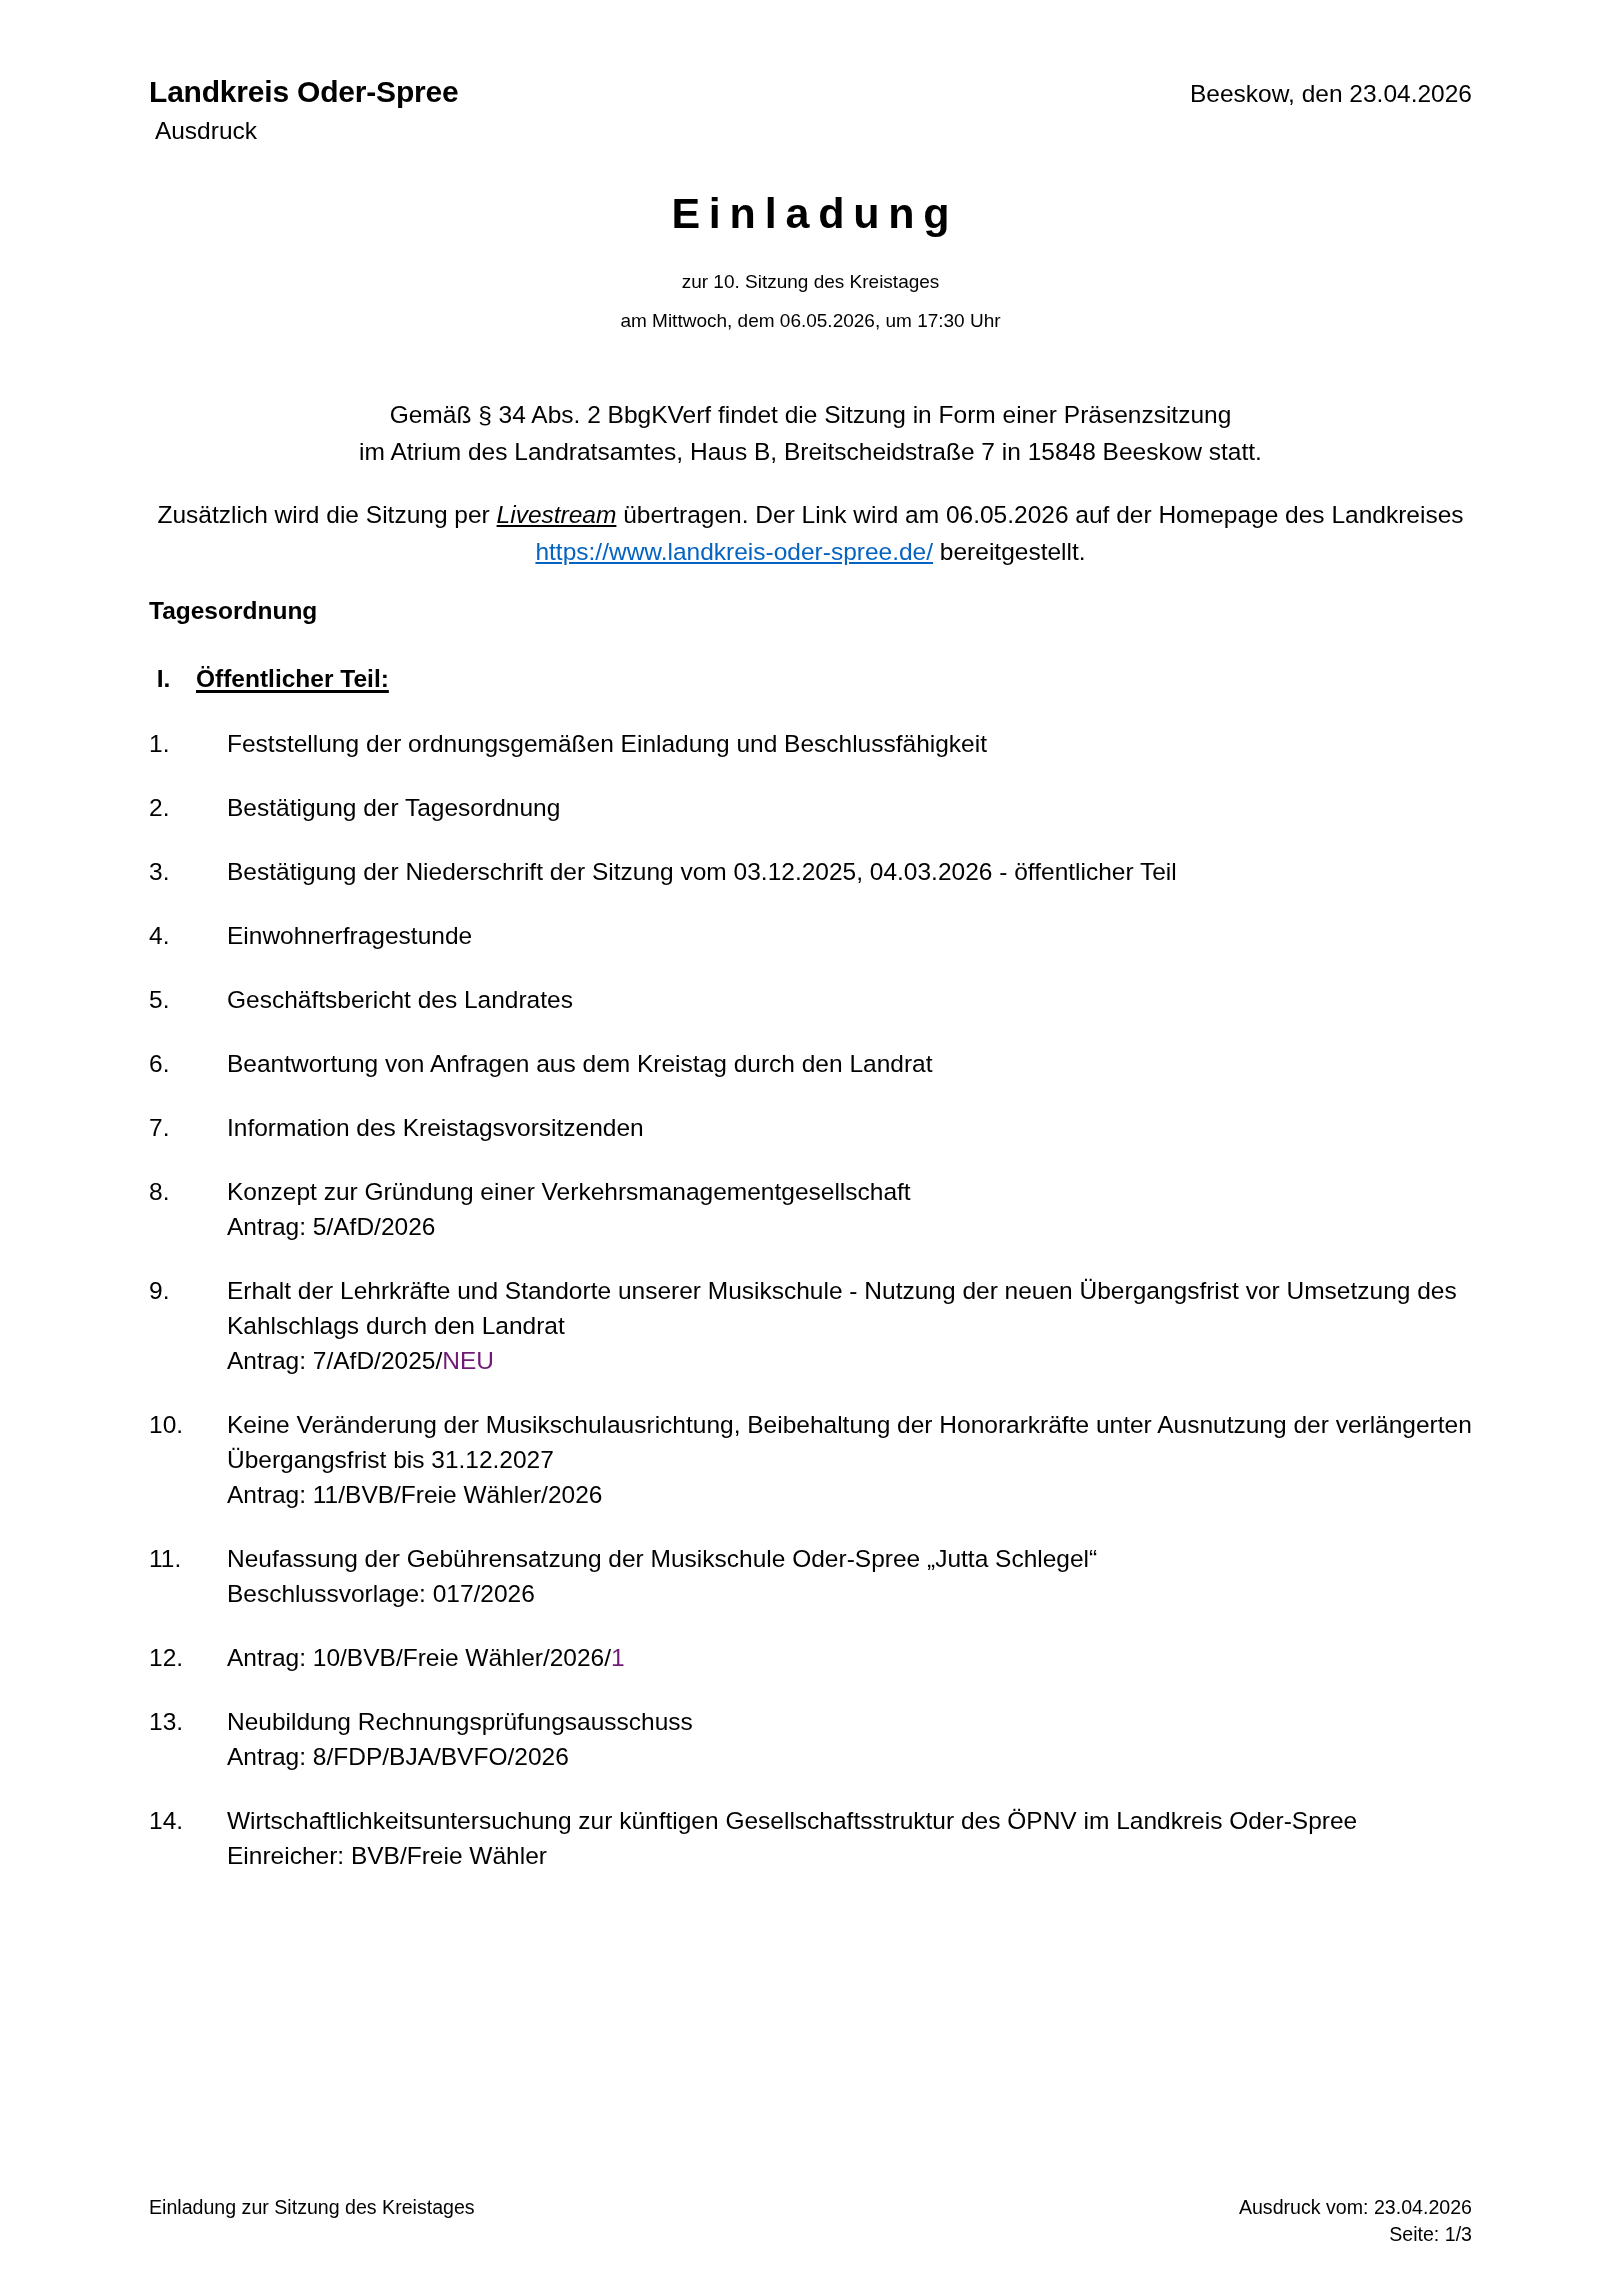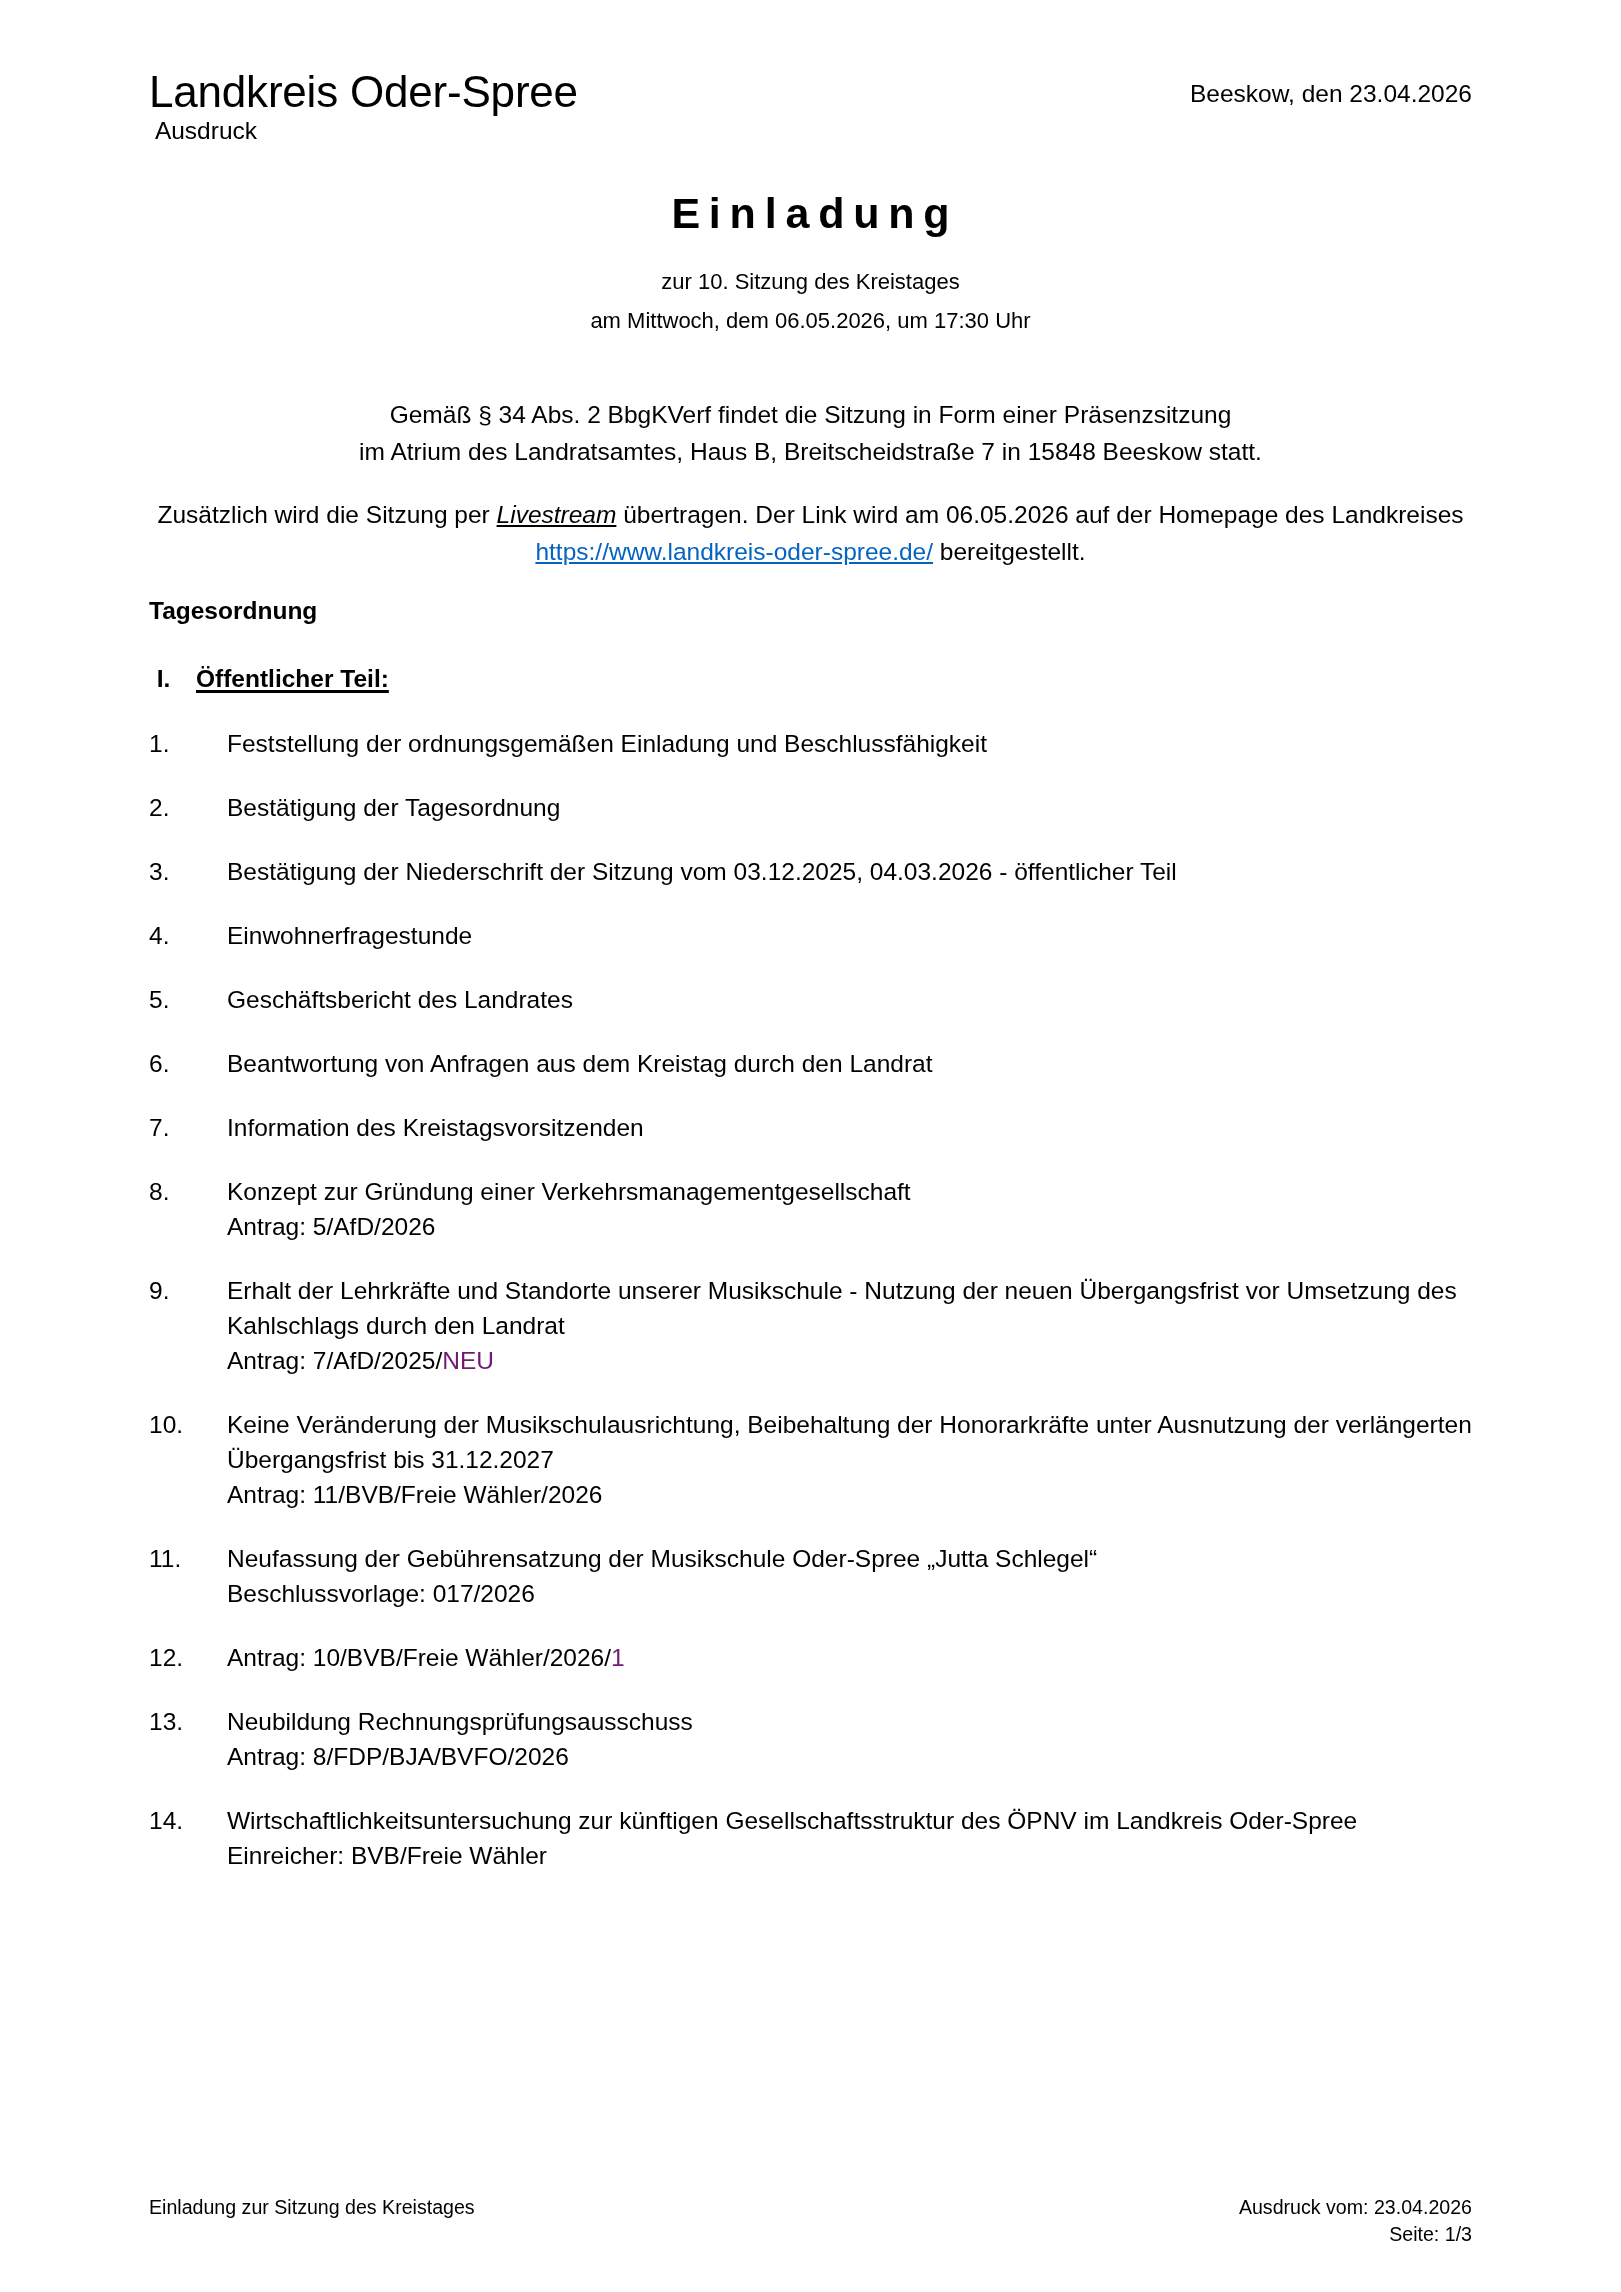--- a/index.html
+++ b/index.html
@@ -30,22 +30,22 @@
     left: 149px;
     right: 149px;
     height: 108px;
   }
   .header-left {
     position: absolute;
     left: 0;
     top: 0;
   }
   .org-title {
-    font-size: 44px;
-    font-weight: normal;
+    font-size: 30px;
+    font-weight: bold;
     letter-spacing: -0.2px;
     line-height: 41px;
     white-space: nowrap;
   }
   .org-sub {
     font-size: 24.5px;
     font-weight: normal;
     line-height: 31px;
     margin-top: 2.9px;
     margin-left: 5.9px;
@@ -69,21 +69,21 @@
   }
   .doc-title {
     font-size: 43px;
     font-weight: bold;
     letter-spacing: 8.8px;
     line-height: 43px;
     margin: 0 0 27.4px 0;
     padding-left: 8.8px;
   }
   .subtitle-line {
-    font-size: 22px;
+    font-size: 19px;
     line-height: 39px;
     margin: 0;
   }
 
   
   .intro {
     position: absolute;
     top: 396px;
     left: 149px;
     right: 149px;

